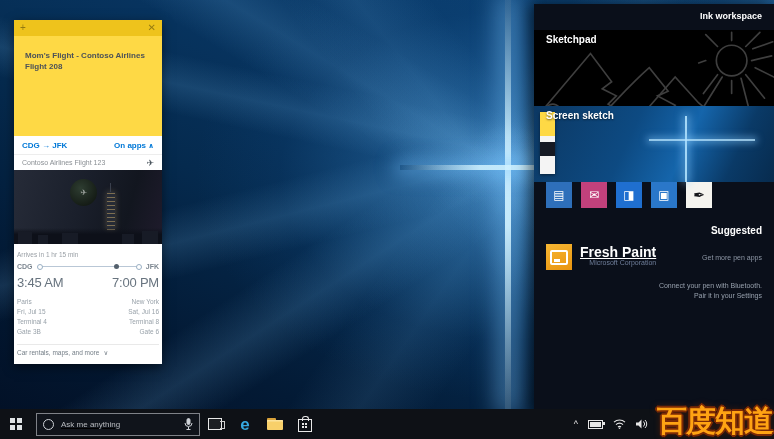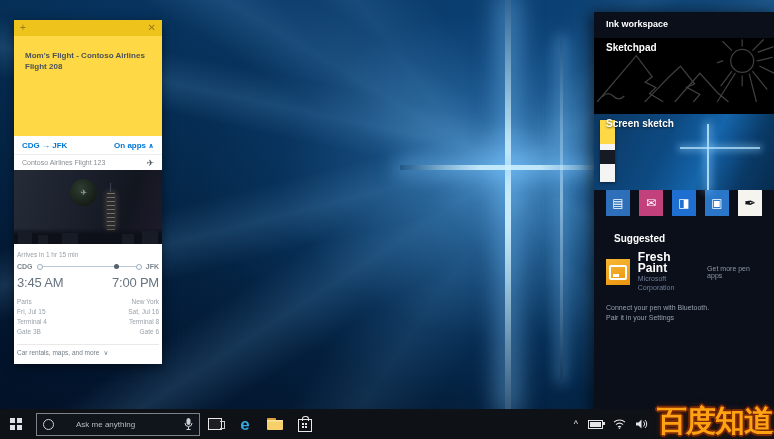--- a/index.html
+++ b/index.html
@@ -66,22 +66,22 @@
   .track .dot.end{right:0;}
   .track .plane-pos{position:absolute;top:2px;width:5px;height:5px;border-radius:50%;background:#54606c;margin-left:-3px;}
   .times{display:flex;justify-content:space-between;margin-top:5px;
     font-size:13px;color:#68747f;letter-spacing:-.2px;}
   .detail-cols{display:flex;justify-content:space-between;margin-top:7px;
     font-size:6.5px;line-height:10px;color:#99a2aa;}
   .detail-cols .col.right{text-align:right;}
   .more-row{border-top:1px solid #e9e9e9;margin-top:7px;height:15px;display:flex;
     align-items:center;gap:4px;font-size:6.5px;color:#737d86;}
   
-  .ink{position:absolute;top:12px;right:0;width:180px;height:409px;background:#0a0f1a;
-    box-shadow:-4px 0 14px rgba(0,0,0,.6);color:#fff;}
+  .ink{position:absolute;top:4px;right:0;width:240px;height:409px;background:#0a0f1a;
+    box-shadow:-4px 0 14px rgba(0,0,0,.6);color:#fff;text-align:right;}
   .ink-title{padding:7px 12px 9px;font-size:9px;font-weight:700;}
   .sec-label{font-size:10px;font-weight:700;color:#fff;}
   .thumb-label{position:absolute;top:4px;left:12px;z-index:3;text-shadow:0 1px 2px rgba(0,0,0,.55);}
   .sticky-thumb{position:relative;height:60px;background:#000;cursor:pointer;}
   .sticky-thumb .base{position:absolute;left:0;right:0;top:28px;bottom:5px;background:#f6c81f;}
   .sticky-thumb .tab-c{position:absolute;left:28%;width:44%;top:12px;bottom:5px;background:#fdd633;}
   .sticky-thumb .tab-l{position:absolute;left:3%;width:21%;top:21px;bottom:5px;background:#f0bf18;}
   .sticky-thumb .tab-r{position:absolute;right:3%;width:23%;top:22px;bottom:5px;background:#f0bf18;}
   .sketch-thumb{position:relative;height:76px;background:#000000;cursor:pointer;}
   .sketch-thumb svg{position:absolute;inset:0;}
@@ -100,33 +100,33 @@
   .apps-row{display:flex;gap:9px;padding:0 12px;}
   .app-tile{width:26px;height:26px;display:flex;align-items:center;justify-content:center;
     font-size:12px;color:#fff;cursor:pointer;}
   .app-tile.light{color:#15161a;font-size:14px;}
   .suggested-label{margin:17px 12px 8px;padding-left:8px;}
   .fresh-row{display:flex;align-items:center;padding:0 12px;gap:8px;}
   .fresh-tile{width:26px;height:26px;background:linear-gradient(160deg,#f7b733,#e9940f);
     display:flex;align-items:center;justify-content:center;cursor:pointer;}
   .fresh-tile .easel{width:14px;height:11px;border:2px solid #fff;border-radius:2px;position:relative;}
   .fresh-tile .easel::after{content:"";position:absolute;left:2px;bottom:1px;width:6px;height:3px;background:#fff;}
-  .fresh-name{font-size:12px;font-weight:600;line-height:11px;}
+  .fresh-name{font-size:14px;font-weight:600;line-height:11px;text-decoration:underline;}
   .fresh-pub{font-size:7px;color:#6f7e9a;line-height:9px;}
   .get-more{margin-left:auto;font-size:7px;color:#8d96a5;cursor:pointer;}
   .ink-footer{padding:11px 12px 0;font-size:7px;line-height:10px;color:#97a0ad;}
   .ink-footer .l2{cursor:pointer;}
   
   .taskbar{position:absolute;left:0;right:0;bottom:0;height:30px;background:#0e1116;
     display:flex;align-items:center;z-index:40;}
   .start{width:32px;height:30px;display:flex;align-items:center;justify-content:center;cursor:pointer;}
   .win-logo{display:grid;grid-template-columns:5.5px 5.5px;grid-template-rows:5.5px 5.5px;gap:1.2px;}
   .win-logo i{background:#dfe3e6;}
   .searchbox{width:150px;height:21px;margin-left:4px;border:1px solid #7f8288;background:#10141b;
-    display:flex;align-items:center;gap:20px;padding:0 6px;}
+    display:flex;align-items:center;gap:5px;padding:0 6px;text-decoration:underline;}
   .cortana-ring{width:9px;height:9px;border:1.5px solid #cfd3d8;border-radius:50%;flex:none;}
   .searchbox input{flex:1;min-width:0;background:transparent;border:0;outline:none;
     color:#cfcfcf;font-size:8px;font-family:inherit;}
   .searchbox input::placeholder{color:#b9bcc0;}
   .mic{flex:none;}
   .tb-icon{width:30px;height:30px;display:flex;align-items:center;justify-content:center;cursor:pointer;}
   .taskview{width:12px;height:10px;border:1px solid #e8e8e8;position:relative;background:rgba(255,255,255,.06);}
   .taskview::before{content:"";position:absolute;right:-4px;top:2px;width:4px;height:6px;
     border:1px solid #cfcfcf;border-left:none;}
   .edge-e{font-size:17px;font-weight:700;color:#35a8e0;line-height:17px;}

